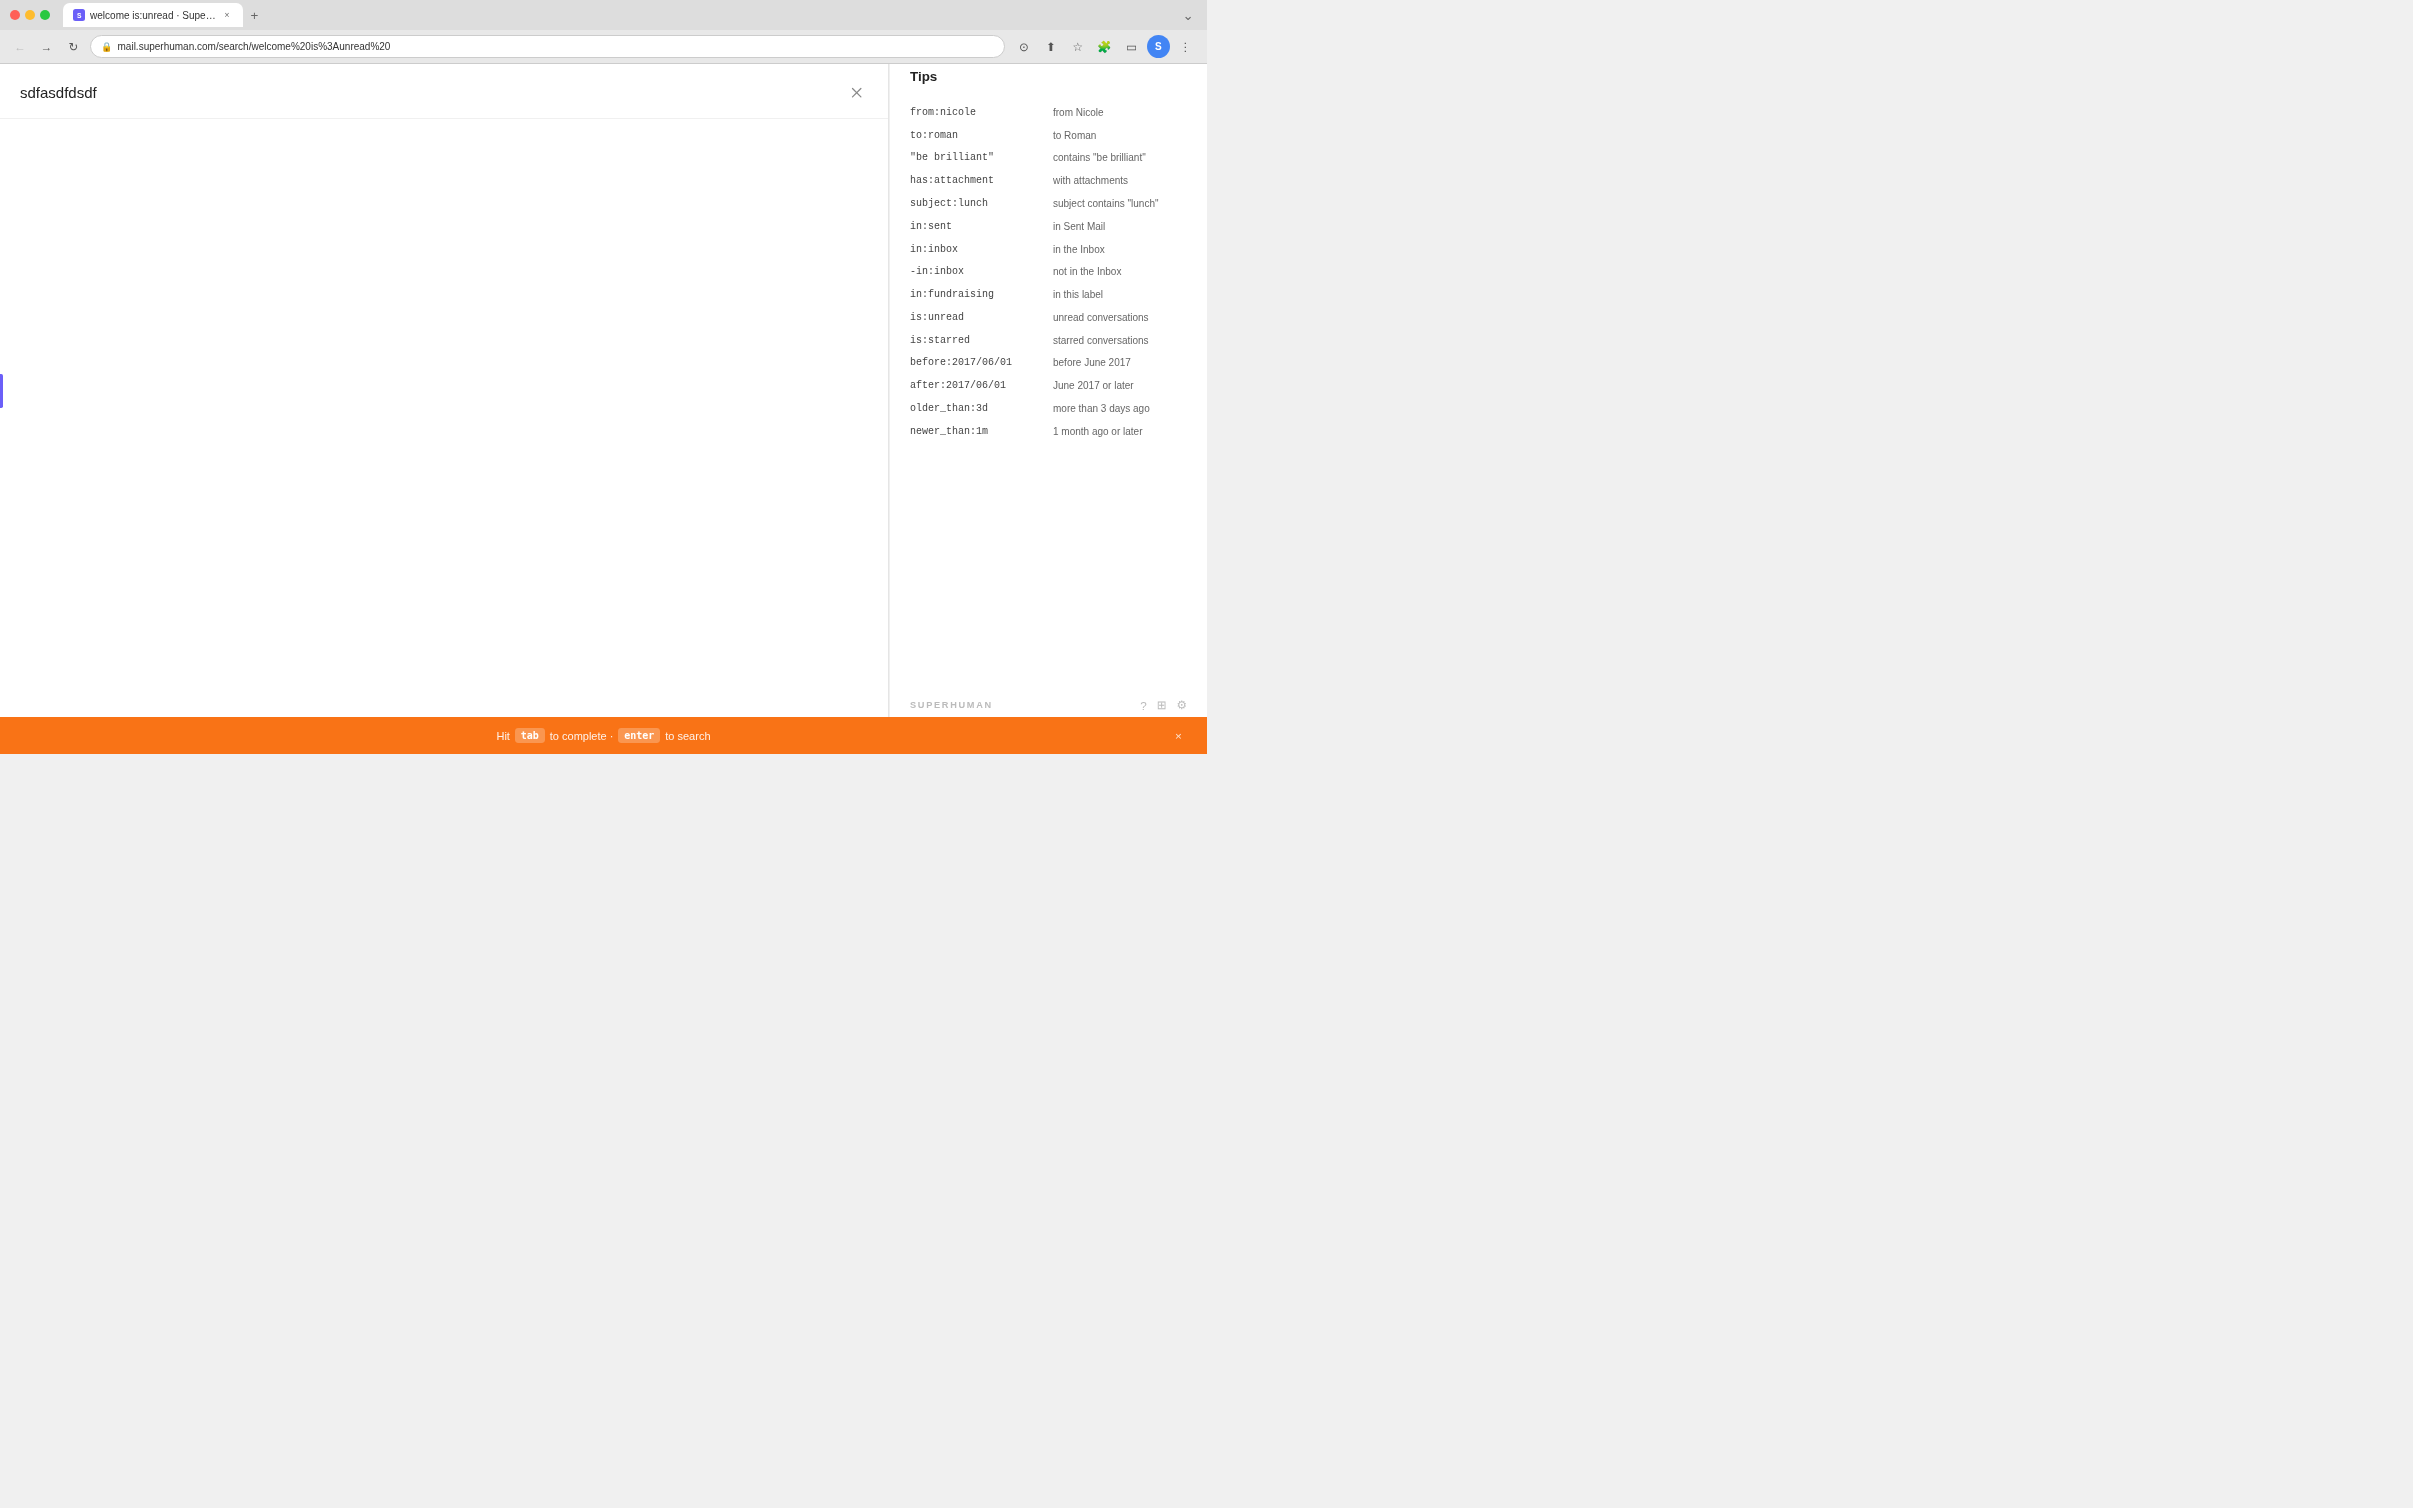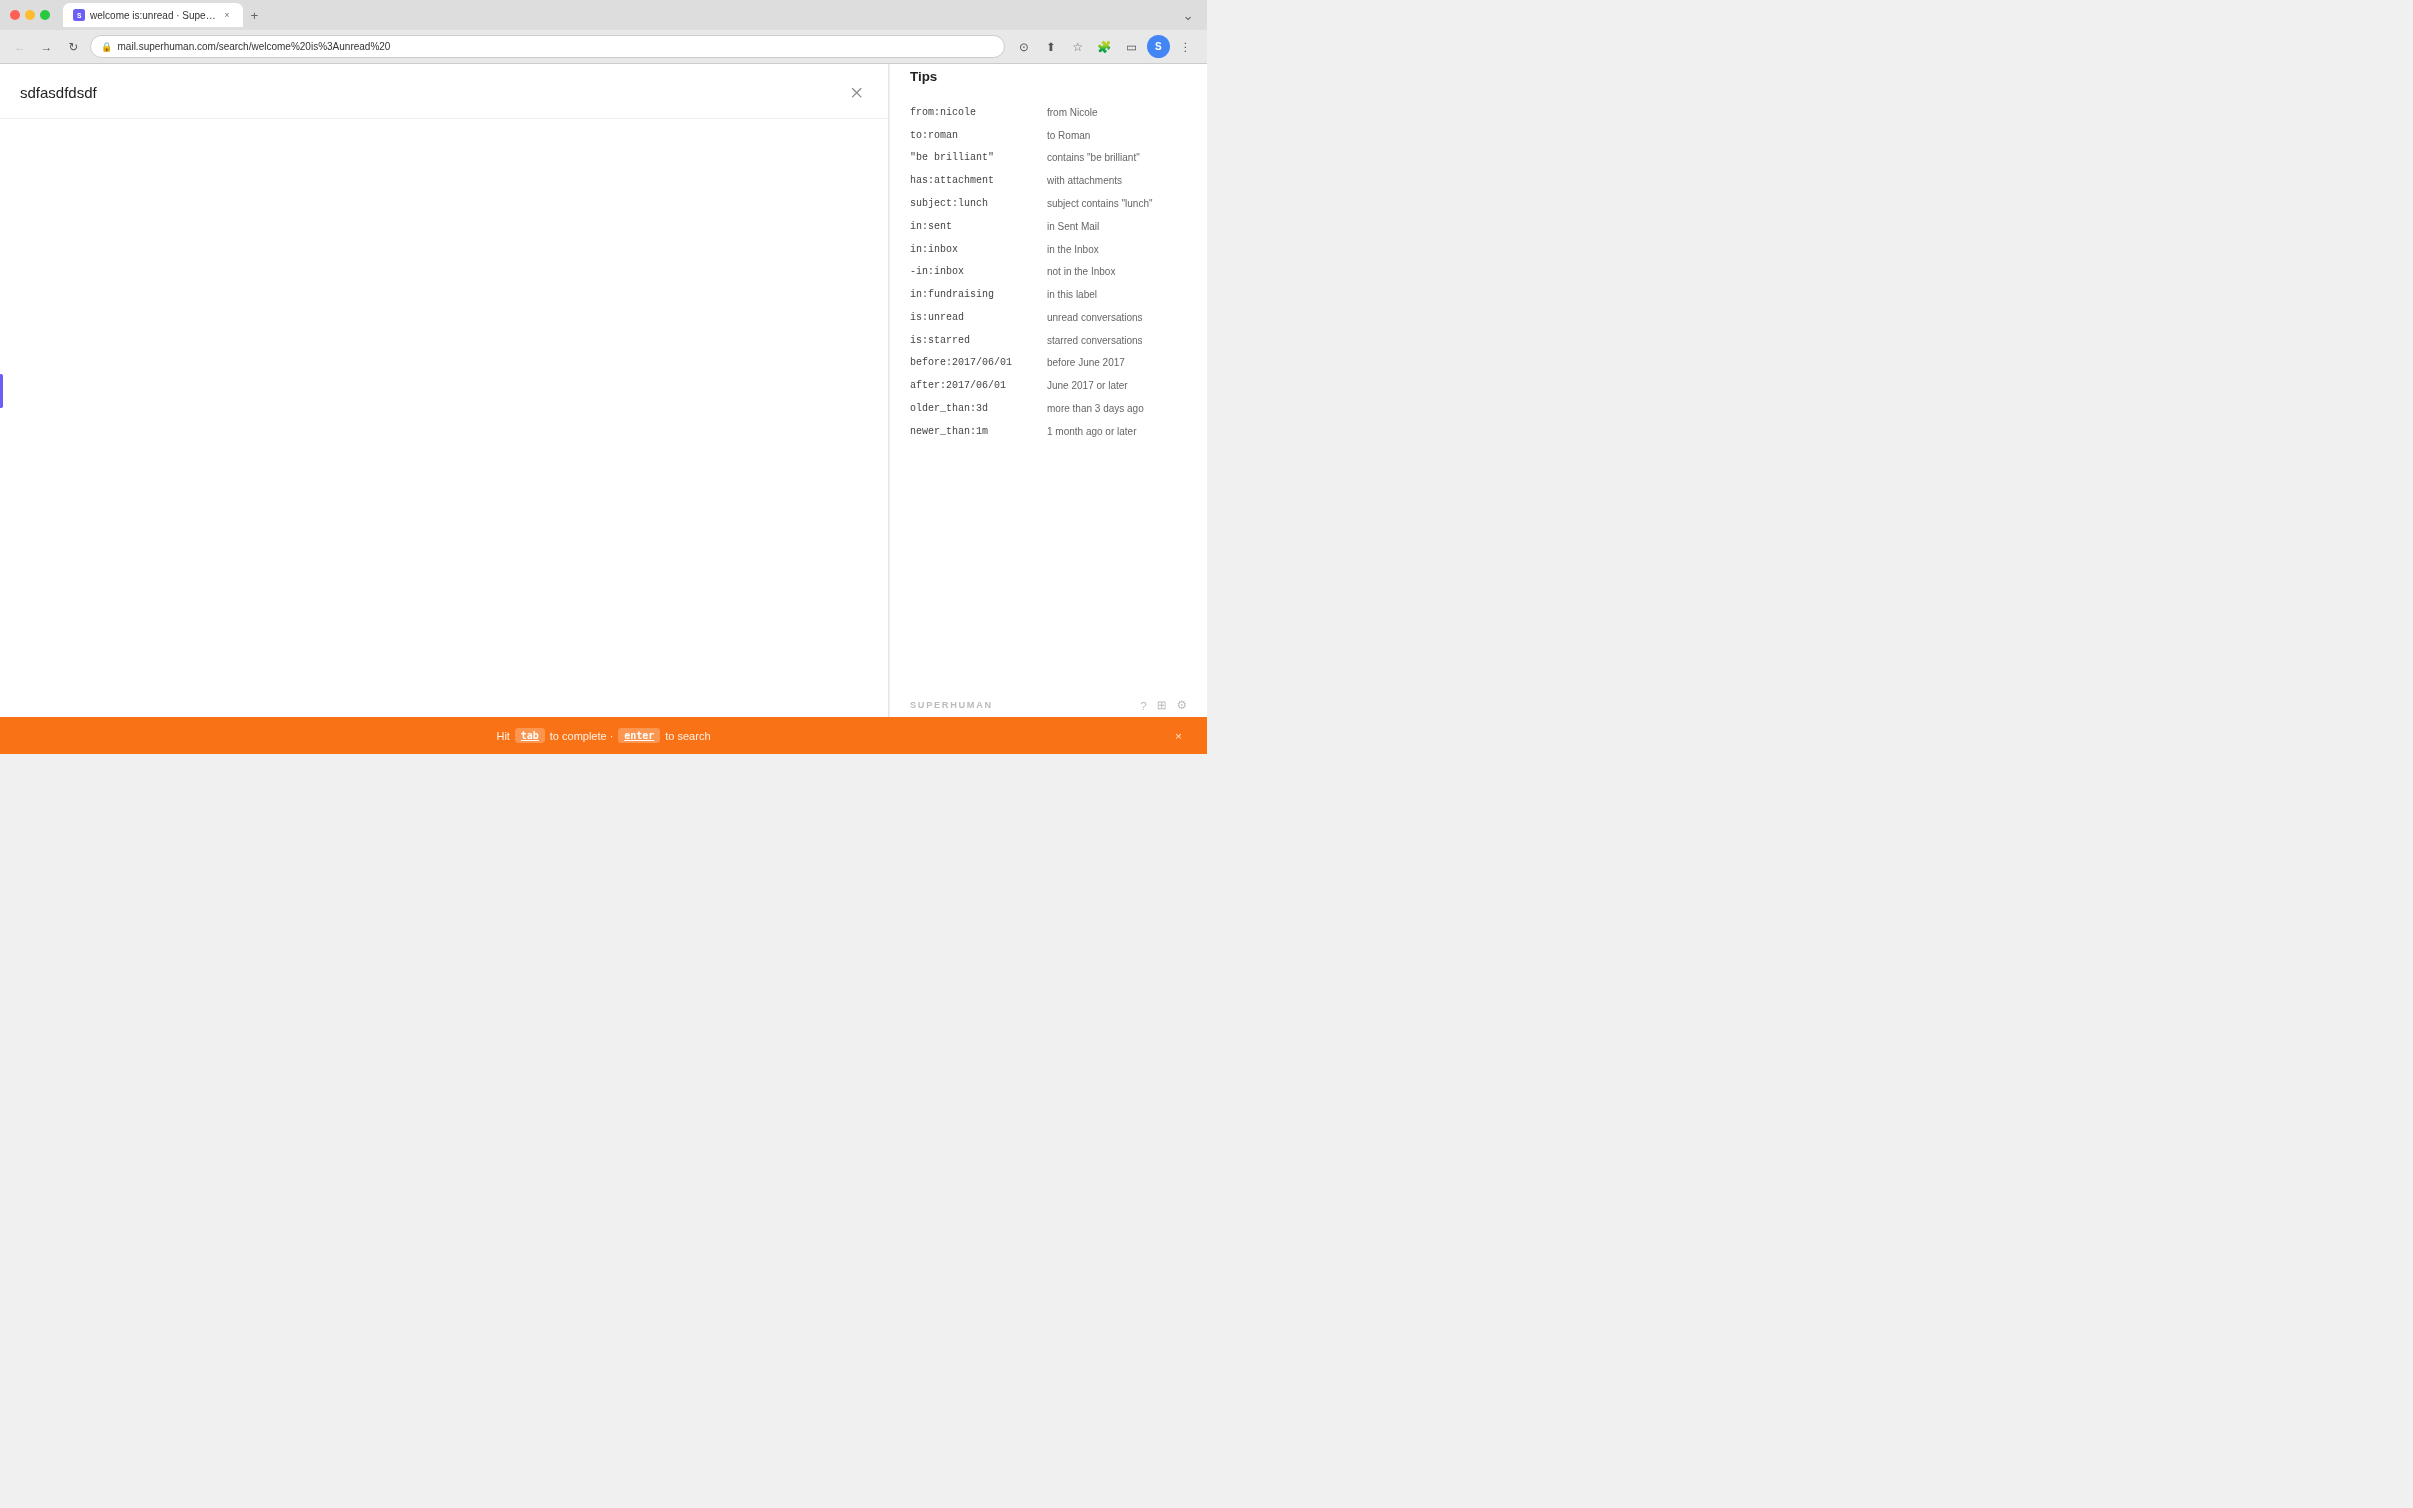--- a/index.html
+++ b/index.html
@@ -257,21 +257,21 @@
     .tips-table {
       display: flex;
       flex-direction: column;
       gap: 0;
     }
 
     .tip-row {
       display: flex;
       align-items: center;
       padding: 5.9px 0;
-      gap: 20px;
+      gap: 26px;
     }
 
     .tip-command {
       font-family: 'Courier New', monospace;
       font-size: 10px;
       color: #444;
       min-width: 117px;
       font-weight: 500;
     }
 
@@ -293,21 +293,20 @@
     }
 
     .kbd {
       background: rgba(255,255,255,0.25);
       border-radius: 3.4px;
       padding: 1.7px 5.9px;
       font-size: 10px;
       font-weight: 600;
       color: #fff;
       font-family: monospace;
-      text-decoration: underline;
     }
 
     .bottom-close {
       position: absolute;
       right: 20px;
       width: 17px;
       height: 17px;
       display: flex;
       align-items: center;
       justify-content: center;

